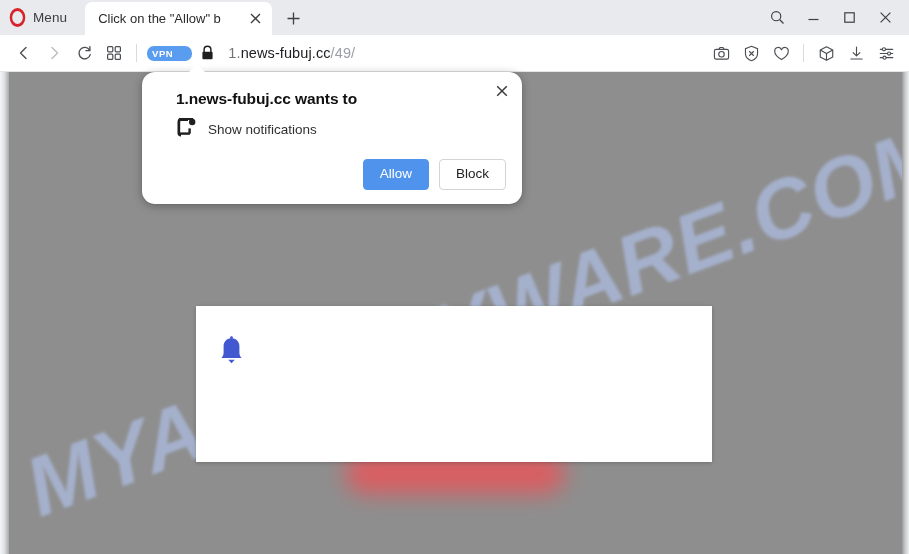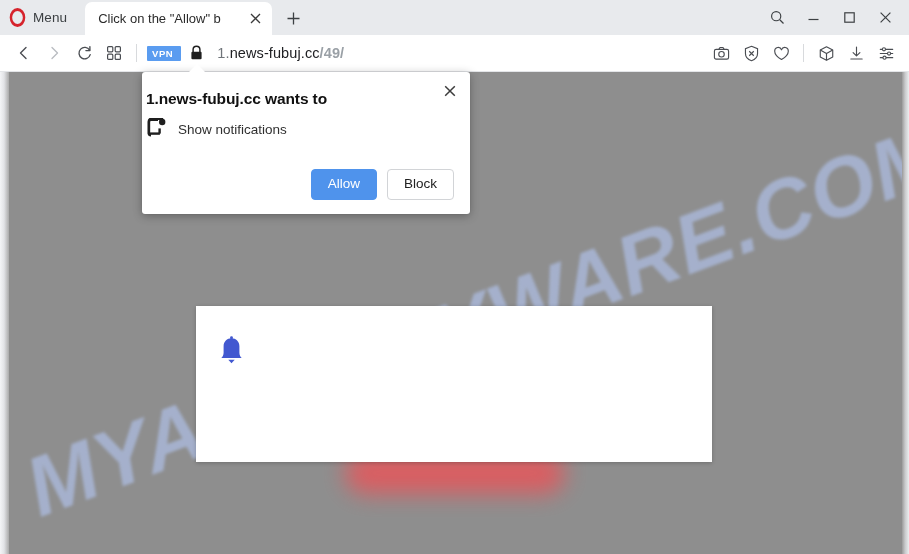--- a/index.html
+++ b/index.html
@@ -124,39 +124,39 @@
     background: #d8dadd;
     margin: 0 7px;
     flex: none;
   }
   .vpn-badge {
     background: #5a9cf0;
     color: #ffffff;
     font-size: 9.5px;
     font-weight: bold;
     letter-spacing: .6px;
-    padding: 2px 8px 2px 5px;
-    border-radius: 1px;
+    padding: 2px 19px 2px 5px;
+    border-radius: 7px;
     margin-left: 3px;
     flex: none;
   }
   .lock-icon {
     margin: 0 4px 0 8px;
     display: flex; align-items: center;
     flex: none;
   }
   .url {
     font-size: 14.5px;
     color: #202124;
     margin-left: 9px;
     white-space: nowrap;
     letter-spacing: .1px;
   }
   .url .sub { color: #70757a; }
-  .url .path { color: #9aa0a6; font-weight: bold; }
+  .url .path { color: #9aa0a6; }
   .nav-right {
     margin-left: auto;
     display: flex;
     align-items: center;
     padding-right: 8px;
   }
 
   
   .viewport {
     position: absolute;
@@ -232,26 +232,26 @@
     line-height: 26.2px;
     color: #1c1c1c;
     letter-spacing: 0px;
   }
 
   
   .perm-bubble {
     position: absolute;
     left: 142px;
     top: 72px;
-    width: 328px;
-    background: #ffffff;
-    border-radius: 3px;
+    width: 380px;
+    background: #ffffff;
+    border-radius: 13px;
     box-shadow: 0 2px 10px rgba(0,0,0,.30), 0 0 1px rgba(0,0,0,.22);
     box-sizing: border-box;
-    padding: 18px 16px 12px 4px;
+    padding: 18px 16px 12px 34px;
   }
   .perm-bubble .pointer {
     position: absolute;
     top: -8px;
     left: 46px;
     width: 0; height: 0;
     border-left: 9px solid transparent;
     border-right: 9px solid transparent;
     border-bottom: 9px solid #ffffff;
   }
@@ -268,21 +268,21 @@
     font-size: 15.5px;
     font-weight: bold;
     color: #111111;
     letter-spacing: -.1px;
     margin-bottom: 10px;
   }
   .perm-row {
     display: flex;
     align-items: center;
     gap: 12px;
-    margin-bottom: 28px;
+    margin-bottom: 18px;
     padding-left: 1px;
   }
   .perm-row-label {
     font-size: 13.5px;
     color: #303030;
   }
   .perm-actions {
     display: flex;
     justify-content: flex-end;
     gap: 10px;

